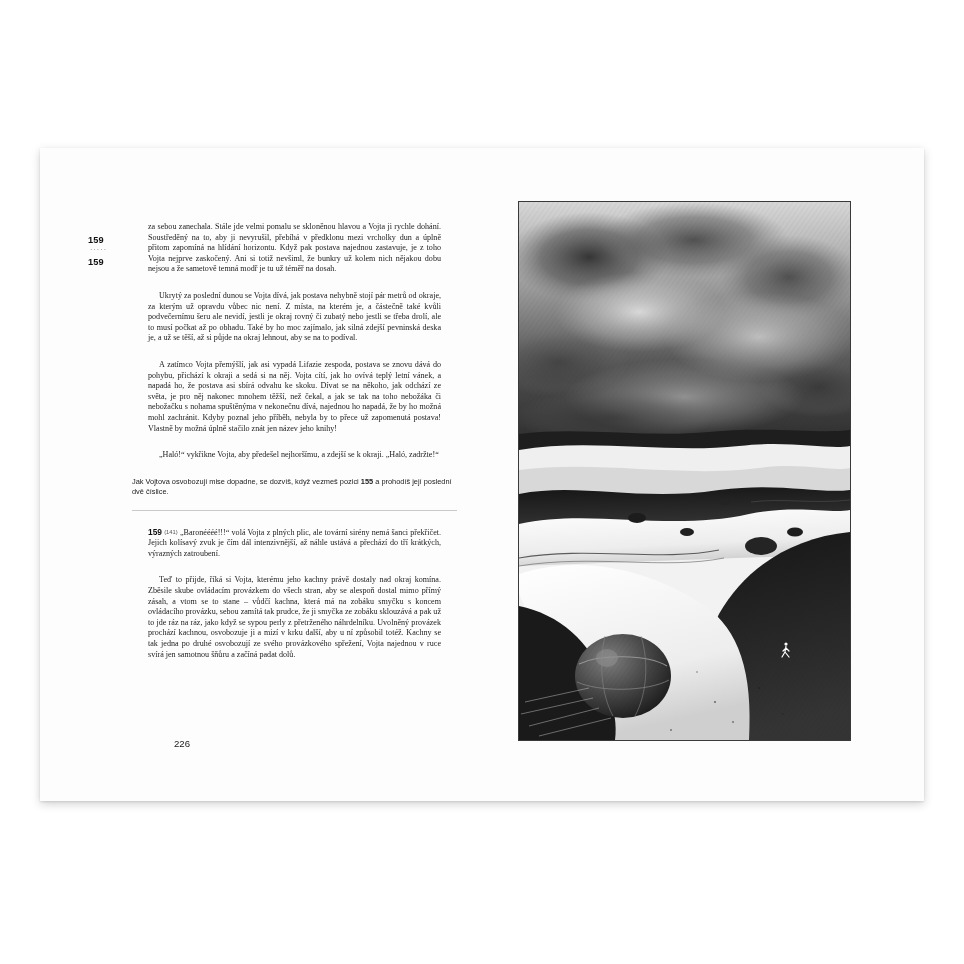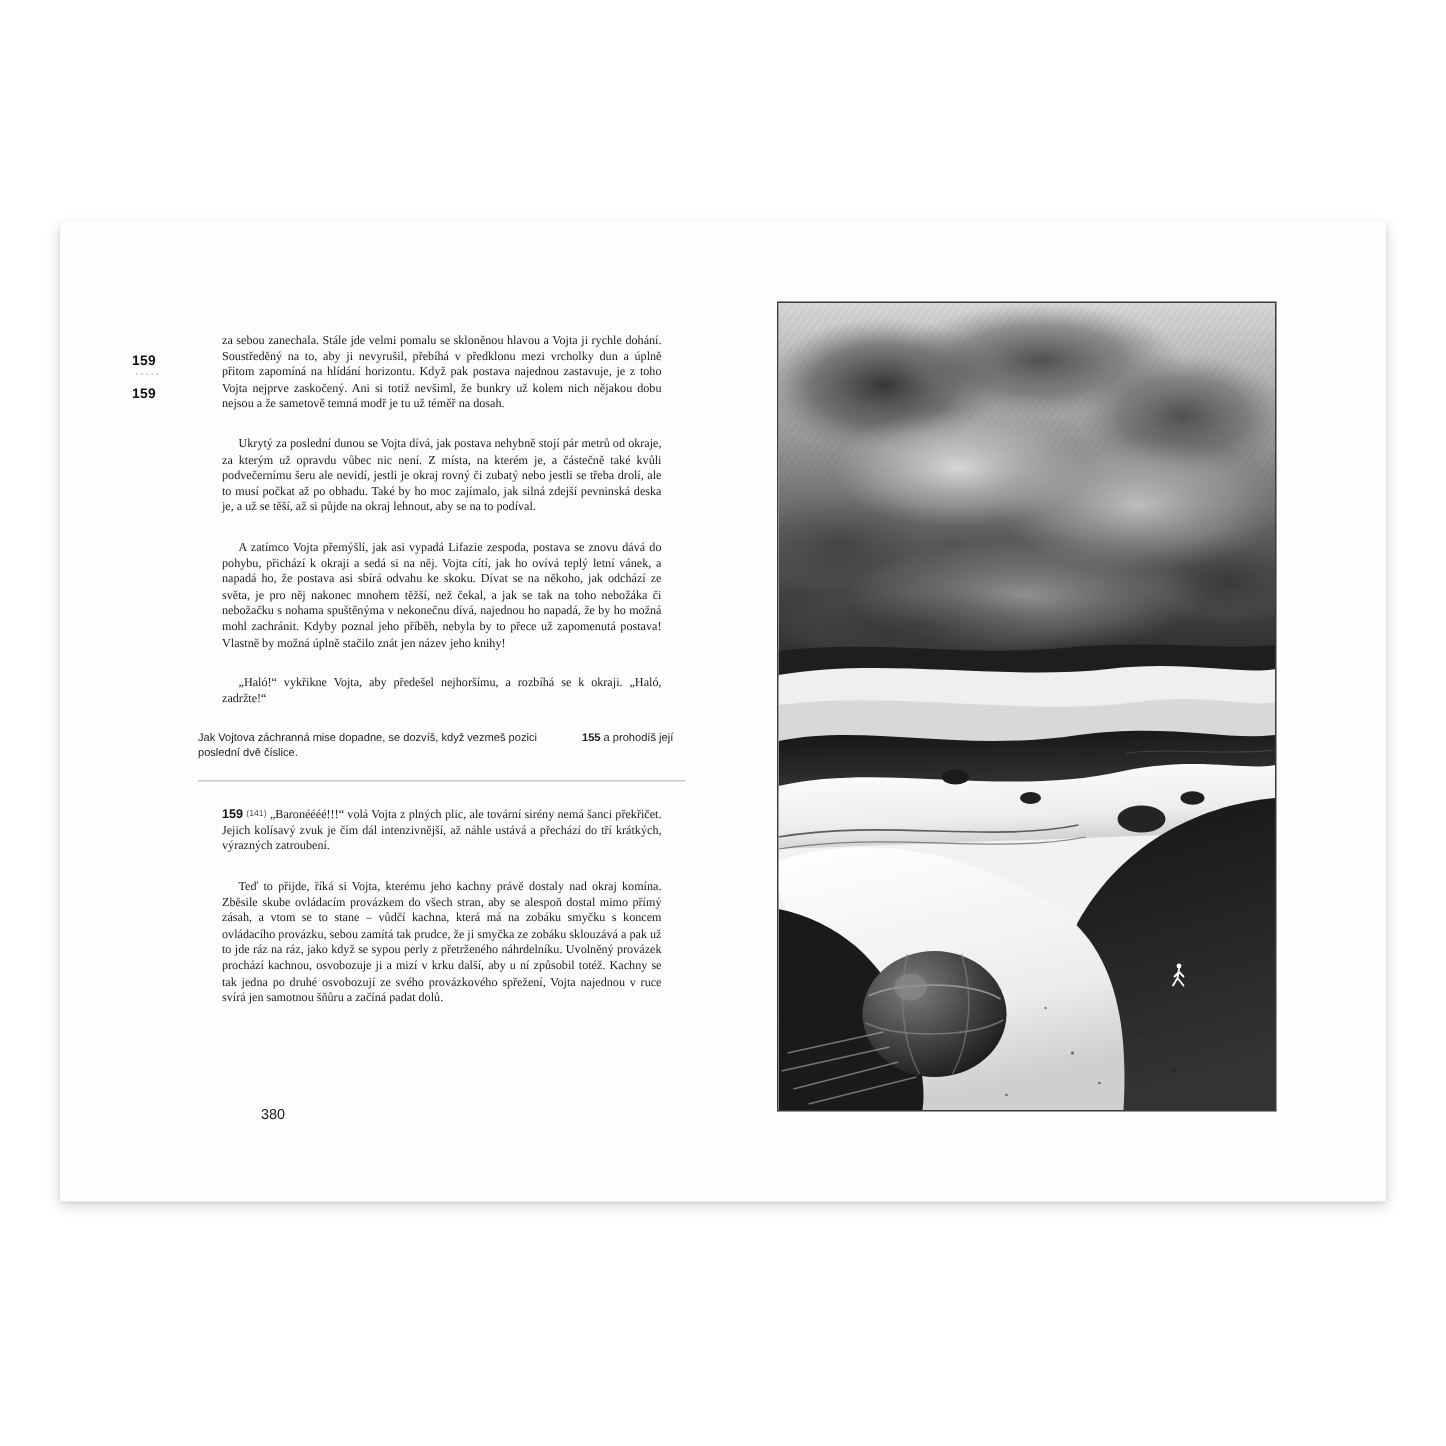--- a/index.html
+++ b/index.html
@@ -65,21 +65,21 @@
   }
 
   
   .note-block {
     font-family: "Liberation Sans", sans-serif;
     font-size: 7.4px;
     line-height: 10px;
     color: #1b1b1b;
     margin-top: 13px;
   }
-  .note-block b { font-weight: bold; margin-left: 28px; }
+  .note-block b { font-weight: bold; }
 
   hr.divider {
     border: none;
     border-top: 1px solid #c9c9c9;
     margin: 13px 0 11px 0;
     width: 100%;
   }
 
   .footnote-num {
     font-family: "Liberation Sans", sans-serif;
@@ -127,34 +127,34 @@
     <p class="para">za sebou zanechala. Stále jde velmi pomalu se skloněnou hlavou a Vojta ji rychle dohání. Soustředěný na to, aby ji nevyrušil, přebíhá v předklonu mezi vrcholky dun a úplně přitom zapomíná na hlídání horizontu. Když pak postava najednou zastavuje, je z toho Vojta nejprve zaskočený. Ani si totiž nevšiml, že bunkry už kolem nich nějakou dobu nejsou a že sametově temná modř je tu už téměř na dosah.</p>
 
     <div style="position:relative; height:0;">
       <span class="margin-note" style="top:-56px;">159</span>
       <span class="margin-dots" style="top:-45px;">·····</span>
       <span class="margin-note" style="top:-34px;">159</span>
     </div>
 
     <p class="para indent">Ukrytý za poslední dunou se Vojta dívá, jak postava nehybně stojí pár metrů od okraje, za kterým už opravdu vůbec nic není. Z místa, na kterém je, a částečně také kvůli podvečernímu šeru ale nevidí, jestli je okraj rovný či zubatý nebo jestli se třeba drolí, ale to musí počkat až po obhadu. Také by ho moc zajímalo, jak silná zdejší pevninská deska je, a už se těší, až si půjde na okraj lehnout, aby se na to podíval.</p>
     <p class="para indent">A zatímco Vojta přemýšlí, jak asi vypadá Lifazie zespoda, postava se znovu dává do pohybu, přichází k okraji a sedá si na něj. Vojta cítí, jak ho ovívá teplý letní vánek, a napadá ho, že postava asi sbírá odvahu ke skoku. Dívat se na někoho, jak odchází ze světa, je pro něj nakonec mnohem těžší, než čekal, a jak se tak na toho nebožáka či nebožačku s nohama spuštěnýma v nekonečnu dívá, najednou ho napadá, že by ho možná mohl zachránit. Kdyby poznal jeho příběh, nebyla by to přece už zapomenutá postava! Vlastně by možná úplně stačilo znát jen název jeho knihy!</p>
-    <p class="para indent">„Haló!“ vykřikne Vojta, aby předešel nejhoršímu, a rozbíhá se k okraji. „Haló, zadržte!“</p>
+    <p class="para indent">„Haló!“ vykřikne Vojta, aby předešel nejhoršímu, a zdejší se k okraji. „Haló, zadržte!“</p>
 
     <div class="note-block">
-      <span>Jak Vojtova záchranná mise dopadne, se dozvíš, když vezmeš pozici </span><b>155</b><span> a prohodíš její poslední dvě číslice.</span>
+      <span>Jak Vojtova osvobozují mise dopadne, se dozvíš, když vezmeš pozici </span><b>155</b><span> a prohodíš její poslední dvě číslice.</span>
     </div>
 
     <hr class="divider">
 
     <p class="para"><span class="footnote-num">159</span> <span class="footnote-sub">(141)</span> <span>„Baronéééé!!!“ volá Vojta z plných plic, ale tovární sirény nemá šanci překřičet. Jejich kolísavý zvuk je čím dál intenzivnější, až náhle ustává a přechází do tří krátkých, výrazných zatroubení.</span></p>
 
     <p class="para indent">Teď to přijde, říká si Vojta, kterému jeho kachny právě dostaly nad okraj komína. Zběsile skube ovládacím provázkem do všech stran, aby se alespoň dostal mimo přímý zásah, a vtom se to stane – vůdčí kachna, která má na zobáku smyčku s koncem ovládacího provázku, sebou zamítá tak prudce, že ji smyčka ze zobáku sklouzává a pak už to jde ráz na ráz, jako když se sypou perly z přetrženého náhrdelníku. Uvolněný provázek prochází kachnou, osvobozuje ji a mizí v krku další, aby u ní způsobil totéž. Kachny se tak jedna po druhé osvobozují ze svého provázkového spřežení, Vojta najednou v ruce svírá jen samotnou šňůru a začíná padat dolů.</p>
   </div>
 
-  <div id="page-number">380</div>
+  <div id="page-number">226</div>
 
   <div id="illustration">
     <svg width="331" height="538" viewBox="0 0 331 538" xmlns="http://www.w3.org/2000/svg" aria-hidden="true">
       <defs>
         <linearGradient id="skyGrad" x1="0" y1="0" x2="0" y2="1">
           <stop offset="0%" stop-color="#d7d7d7"></stop>
           <stop offset="35%" stop-color="#9a9a9a"></stop>
           <stop offset="70%" stop-color="#4a4a4a"></stop>
           <stop offset="100%" stop-color="#2b2b2b"></stop>
         </linearGradient>

